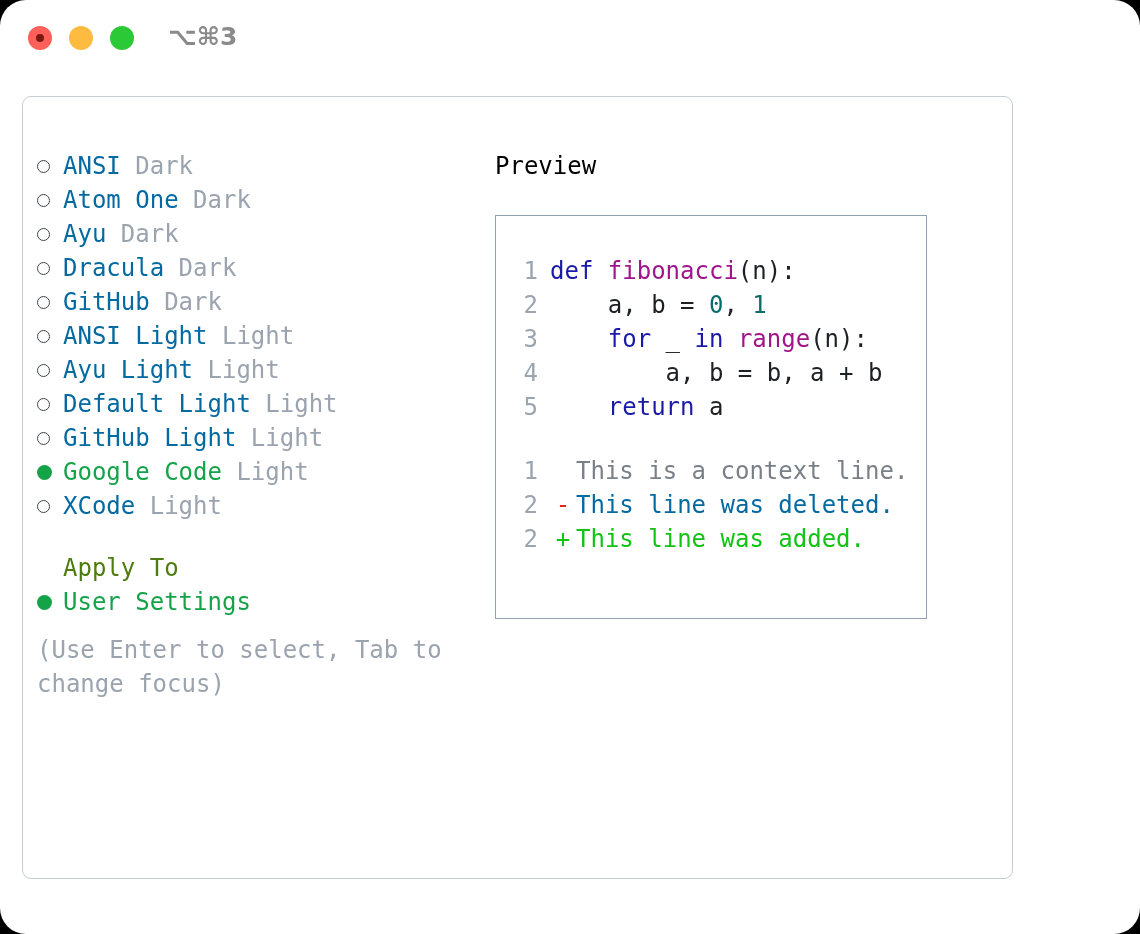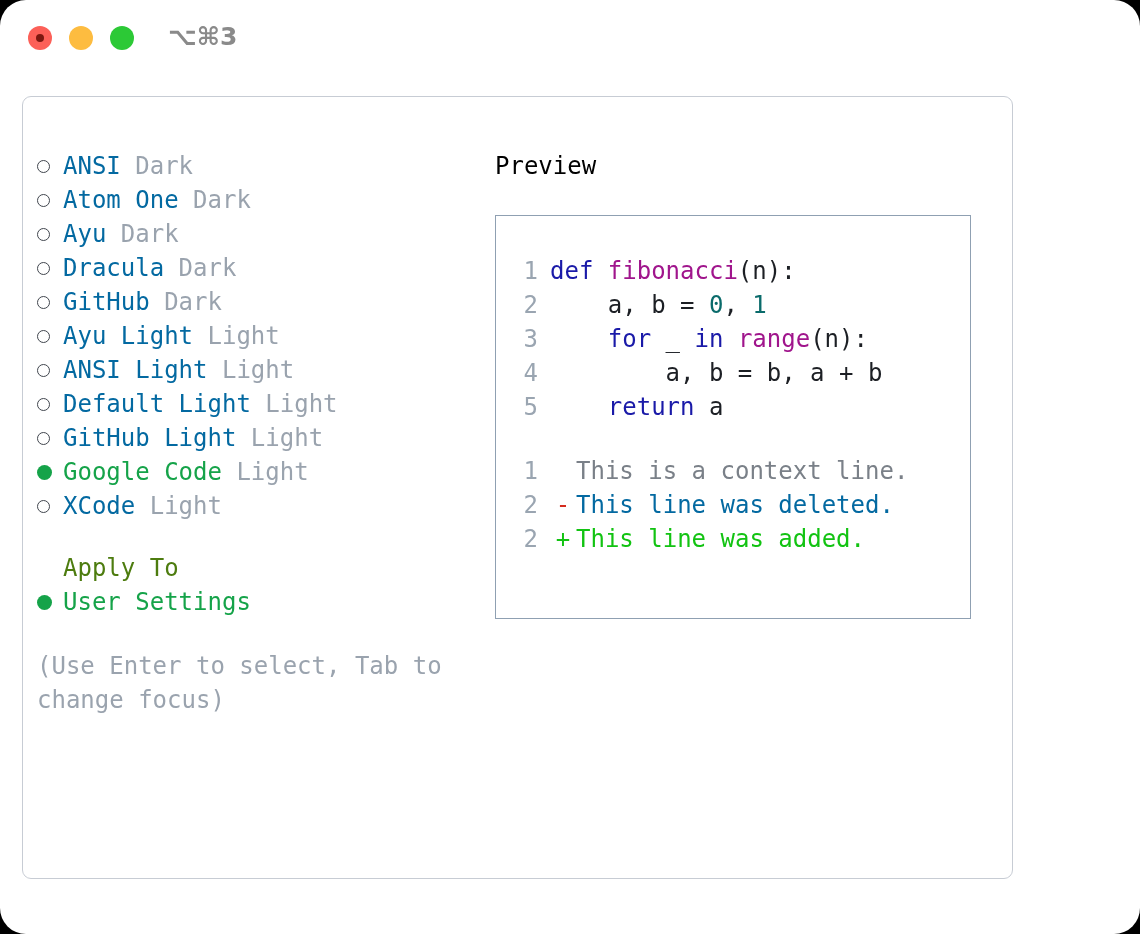--- a/index.html
+++ b/index.html
@@ -146,21 +146,21 @@
   .theme-kind { color: #9aa3ae; }
 
   .section-head {
     color: #4d7c0f;
     font-size: 24px;
   }
 
   #apply-section { margin-top: 28px; }
 
   #hint {
-    margin-top: 30px;
+    margin-top: 14px;
     font-size: 24px;
     line-height: 34px;
     color: #9aa3ae;
     width: 420px;
     white-space: pre-wrap;
   }
 
   
   #preview-column {
     position: absolute;
@@ -170,21 +170,21 @@
   }
   #preview-title {
     font-size: 24px;
     color: #000000;
     height: 34px;
     line-height: 34px;
     margin-left: 0px;
   }
   #preview-box {
     margin-top: 32px;
-    width: 476px;
+    width: 432px;
     height: 404px;
     border: 1.5px solid #8fa0b2;
     box-sizing: border-box;
     background: #ffffff;
     padding: 38px 0 0 0;
   }
 
   .code-line {
     height: 34px;
     line-height: 34px;
@@ -237,22 +237,22 @@
 
     <div id="theme-column">
 
 
       <div id="theme-list">
           <div class="row"><span class="marker"><span class="dot-hollow"></span></span><span class="theme-name">ANSI</span><span class="theme-kind"> Dark</span></div>
           <div class="row"><span class="marker"><span class="dot-hollow"></span></span><span class="theme-name">Atom One</span><span class="theme-kind"> Dark</span></div>
           <div class="row"><span class="marker"><span class="dot-hollow"></span></span><span class="theme-name">Ayu</span><span class="theme-kind"> Dark</span></div>
           <div class="row"><span class="marker"><span class="dot-hollow"></span></span><span class="theme-name">Dracula</span><span class="theme-kind"> Dark</span></div>
           <div class="row"><span class="marker"><span class="dot-hollow"></span></span><span class="theme-name">GitHub</span><span class="theme-kind"> Dark</span></div>
+          <div class="row"><span class="marker"><span class="dot-hollow"></span></span><span class="theme-name">ANSI Light</span><span class="theme-kind"> Light</span></div>
           <div class="row"><span class="marker"><span class="dot-hollow"></span></span><span class="theme-name">Ayu Light</span><span class="theme-kind"> Light</span></div>
-          <div class="row"><span class="marker"><span class="dot-hollow"></span></span><span class="theme-name">ANSI Light</span><span class="theme-kind"> Light</span></div>
           <div class="row"><span class="marker"><span class="dot-hollow"></span></span><span class="theme-name">Default Light</span><span class="theme-kind"> Light</span></div>
           <div class="row"><span class="marker"><span class="dot-hollow"></span></span><span class="theme-name">GitHub Light</span><span class="theme-kind"> Light</span></div>
           <div class="row"><span class="marker"><span class="dot-filled"></span></span><span class="theme-name selected">Google Code</span><span class="theme-kind"> Light</span></div>
           <div class="row"><span class="marker"><span class="dot-hollow"></span></span><span class="theme-name">XCode</span><span class="theme-kind"> Light</span></div>
         </div>
 
       <div id="apply-section">
         <div class="row"><span class="marker none">○</span><span class="section-head">Apply To</span></div>
         <div id="apply-list">
             <div class="row"><span class="marker"><span class="dot-filled"></span></span><span class="theme-name selected">User Settings</span></div>

